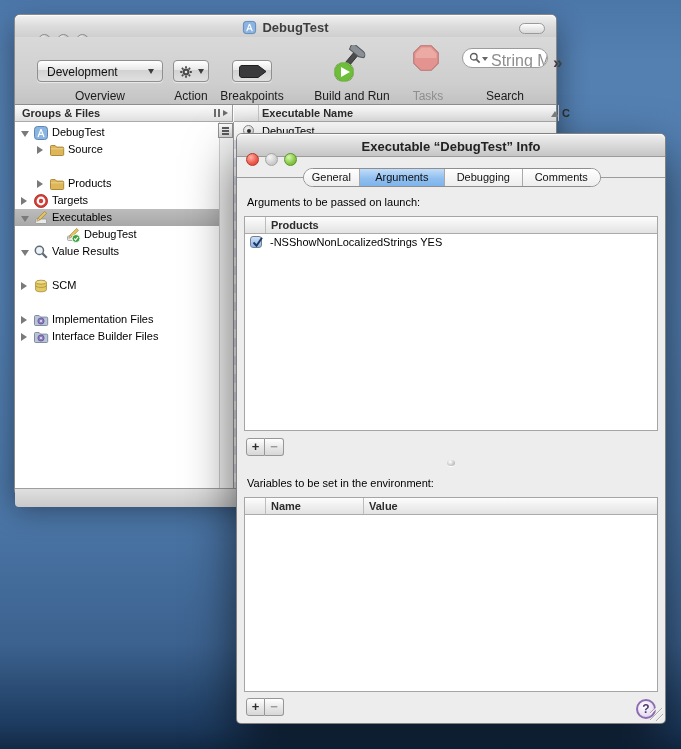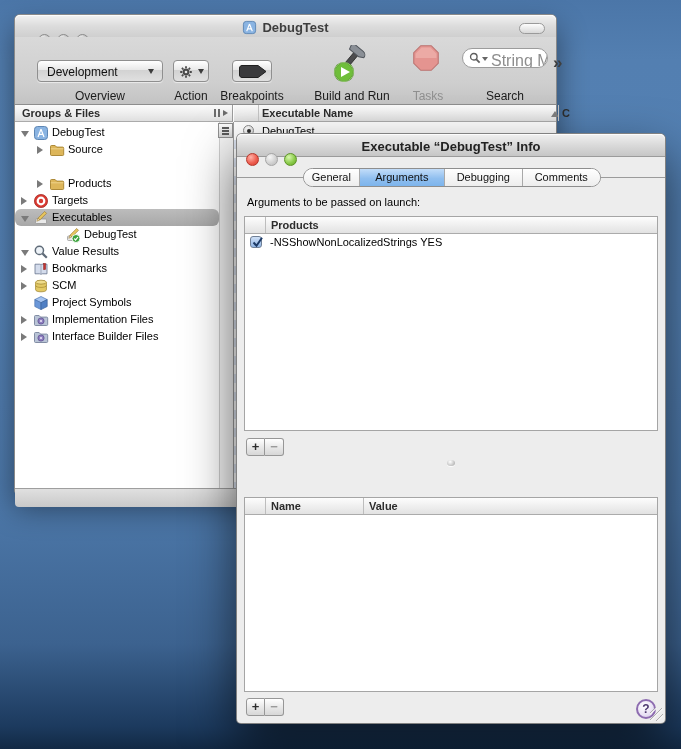--- a/index.html
+++ b/index.html
@@ -50,21 +50,21 @@
   .split-ctl{position:absolute;right:4px;top:3px;width:16px;height:11px;}
   .split-ctl i{position:absolute;top:1px;width:1.5px;height:8px;background:#6c6c6c;}
   .split-ctl .tri{position:absolute;right:0;top:2px;width:0;height:0;border-top:3.5px solid transparent;border-bottom:3.5px solid transparent;border-left:5px solid #6c6c6c;}
   #rp-hdr{left:219px;width:322px;}
   #rp-hdr .t{position:absolute;left:28px;top:2px;}
   #rp-hdr .vline{position:absolute;top:0;bottom:0;width:1px;background:#c4c4c4;}
   #rp-hdr .sort{position:absolute;left:317px;top:6px;width:0;height:0;border-left:4px solid transparent;border-right:4px solid transparent;border-bottom:6px solid #7e7e7e;}
   #rp-hdr .extra{position:absolute;left:328px;top:2px;}
   #sidebar{position:absolute;left:0;top:107px;width:204px;height:366px;background:#fff;overflow:hidden;}
   .tree-row{position:absolute;left:0;right:0;height:17px;font-size:11px;color:#000;}
-  .tree-row.selected{background:linear-gradient(180deg,#bcbcbc,#a8a8a8);border-radius:6px;}
+  .tree-row.selected{background:linear-gradient(180deg,#bcbcbc,#a8a8a8);}
   .tri-d{position:absolute;top:5px;width:0;height:0;}
   .tri-d.closed{border-top:4px solid transparent;border-bottom:4px solid transparent;border-left:6px solid #7a7a7a;margin-top:0;}
   .tri-d.open{border-left:4px solid transparent;border-right:4px solid transparent;border-top:6px solid #7a7a7a;margin-top:2px;}
   .ticon{position:absolute;top:1px;width:16px;height:16px;}
   .tlabel{position:absolute;top:2px;white-space:nowrap;}
   #sb-track{position:absolute;left:204px;top:107px;width:14px;height:366px;background:#f4f4f4;border-left:1px solid #cfcfcf;box-sizing:border-box;}
   #sb-splitbtn{position:absolute;left:203px;top:108px;width:15px;height:15px;border:1px solid #8f8f8f;box-sizing:border-box;
     background:linear-gradient(180deg,#fdfdfd,#d4d4d4);}
   #sb-splitbtn i{position:absolute;left:3px;right:3px;height:1.5px;background:#5a5a5a;}
   #vdiv{position:absolute;left:218px;top:107px;width:1px;height:366px;background:#9c9c9c;}
@@ -271,45 +271,28 @@
           <span class="tlabel" style="left:69px">DebugTest</span>
         </div>
         <div class="tree-row" style="top: 121px;">
           <span class="tri-d open" style="left:6px"></span>
           <span class="ticon" style="left:18px"><svg width="16" height="16" viewBox="0 0 16 16">
               <circle cx="6.4" cy="6.4" r="4.1" fill="#eef3f8" stroke="#5f6b78" stroke-width="1.5"></circle>
               <line x1="9.6" y1="9.6" x2="13.8" y2="13.8" stroke="#5f6b78" stroke-width="2.2"></line>
             </svg></span>
           <span class="tlabel" style="left:37px">Value Results</span>
         </div>
-        <div class="tree-row" style="top: 138px;">
-          <span class="tri-d closed" style="left:6px"></span>
-          <span class="ticon" style="left:18px"><svg width="16" height="16" viewBox="0 0 16 16">
-              <path d="M2 3.2h4.8c.7 0 1.2.5 1.2.5s.5-.5 1.2-.5H14v9.6H9.4c-.7 0-1.4.8-1.4.8s-.7-.8-1.4-.8H2z" fill="#d4dcec" stroke="#67738e" stroke-width=".8"></path>
-              <line x1="8" y1="3.9" x2="8" y2="13" stroke="#8b95ab" stroke-width=".7"></line>
-              <rect x="10.6" y="2.4" width="2" height="6.2" fill="#c23430" stroke="#8d1f1c" stroke-width=".5"></rect>
-            </svg></span>
-          <span class="tlabel" style="left:37px">Bookmarks</span>
-        </div>
         <div class="tree-row" style="top: 155px;">
           <span class="tri-d closed" style="left:6px"></span>
           <span class="ticon" style="left:18px"><svg width="16" height="16" viewBox="0 0 16 16">
               <path d="M2.6 4.2v7.6c0 1.2 2.4 2 5.4 2s5.4-.8 5.4-2V4.2" fill="#e3c964" stroke="#a3882f" stroke-width=".8"></path>
               <ellipse cx="8" cy="4.2" rx="5.4" ry="2" fill="#efdc8c" stroke="#a3882f" stroke-width=".8"></ellipse>
               <path d="M2.6 7.5c0 1.1 2.4 1.9 5.4 1.9s5.4-.8 5.4-1.9" fill="none" stroke="#a3882f" stroke-width=".7"></path>
             </svg></span>
           <span class="tlabel" style="left:37px">SCM</span>
-        </div>
-        <div class="tree-row" style="top: 172px;">
-          <span class="ticon" style="left:18px"><svg width="16" height="16" viewBox="0 0 16 16">
-              <polygon points="8,1.5 14.2,4.6 8,7.7 1.8,4.6" fill="#a5c4f1" stroke="#4a72ad" stroke-width=".7"></polygon>
-              <polygon points="1.8,4.6 8,7.7 8,14.6 1.8,11.5" fill="#6a97d8" stroke="#4a72ad" stroke-width=".7"></polygon>
-              <polygon points="14.2,4.6 8,7.7 8,14.6 14.2,11.5" fill="#4f7fc4" stroke="#3a639c" stroke-width=".7"></polygon>
-            </svg></span>
-          <span class="tlabel" style="left:37px">Project Symbols</span>
         </div>
         <div class="tree-row" style="top: 189px;">
           <span class="tri-d closed" style="left:6px"></span>
           <span class="ticon" style="left:18px"><svg width="16" height="16" viewBox="0 0 16 16">
               <path d="M1.5 4.5c0-.6.4-1 1-1h3.6l1.6 1.6h6c.6 0 1 .4 1 1v6.4c0 .6-.4 1-1 1h-11.2c-.6 0-1-.4-1-1z" fill="#b9c4d6" stroke="#77839c" stroke-width=".9"></path>
               <circle cx="8" cy="9" r="3.1" fill="#8f7fc0" stroke="#5e5191" stroke-width=".8"></circle>
               <circle cx="8" cy="9" r="1.1" fill="#e8e3f4"></circle>
             </svg></span>
           <span class="tlabel" style="left:37px">Implementation Files</span>
         </div>
@@ -377,20 +360,21 @@
         </div>
     </div>
 
     <div class="btn-pair" style="top:304px">
       <div class="sq-btn first">+</div>
       <div class="sq-btn second">−</div>
     </div>
 
     <div id="dimple"></div>
 
+    <div class="sec-label" style="top:343px">Variables to be set in the environment:</div>
 
     <div class="itable" style="top:363px;height:195px">
       <div class="thead">
         <span class="vl" style="left:20px"></span>
         <span class="h" style="left:26px">Name</span>
         <span class="vl" style="left:118px"></span>
         <span class="h" style="left:124px">Value</span>
       </div>
     </div>
 

